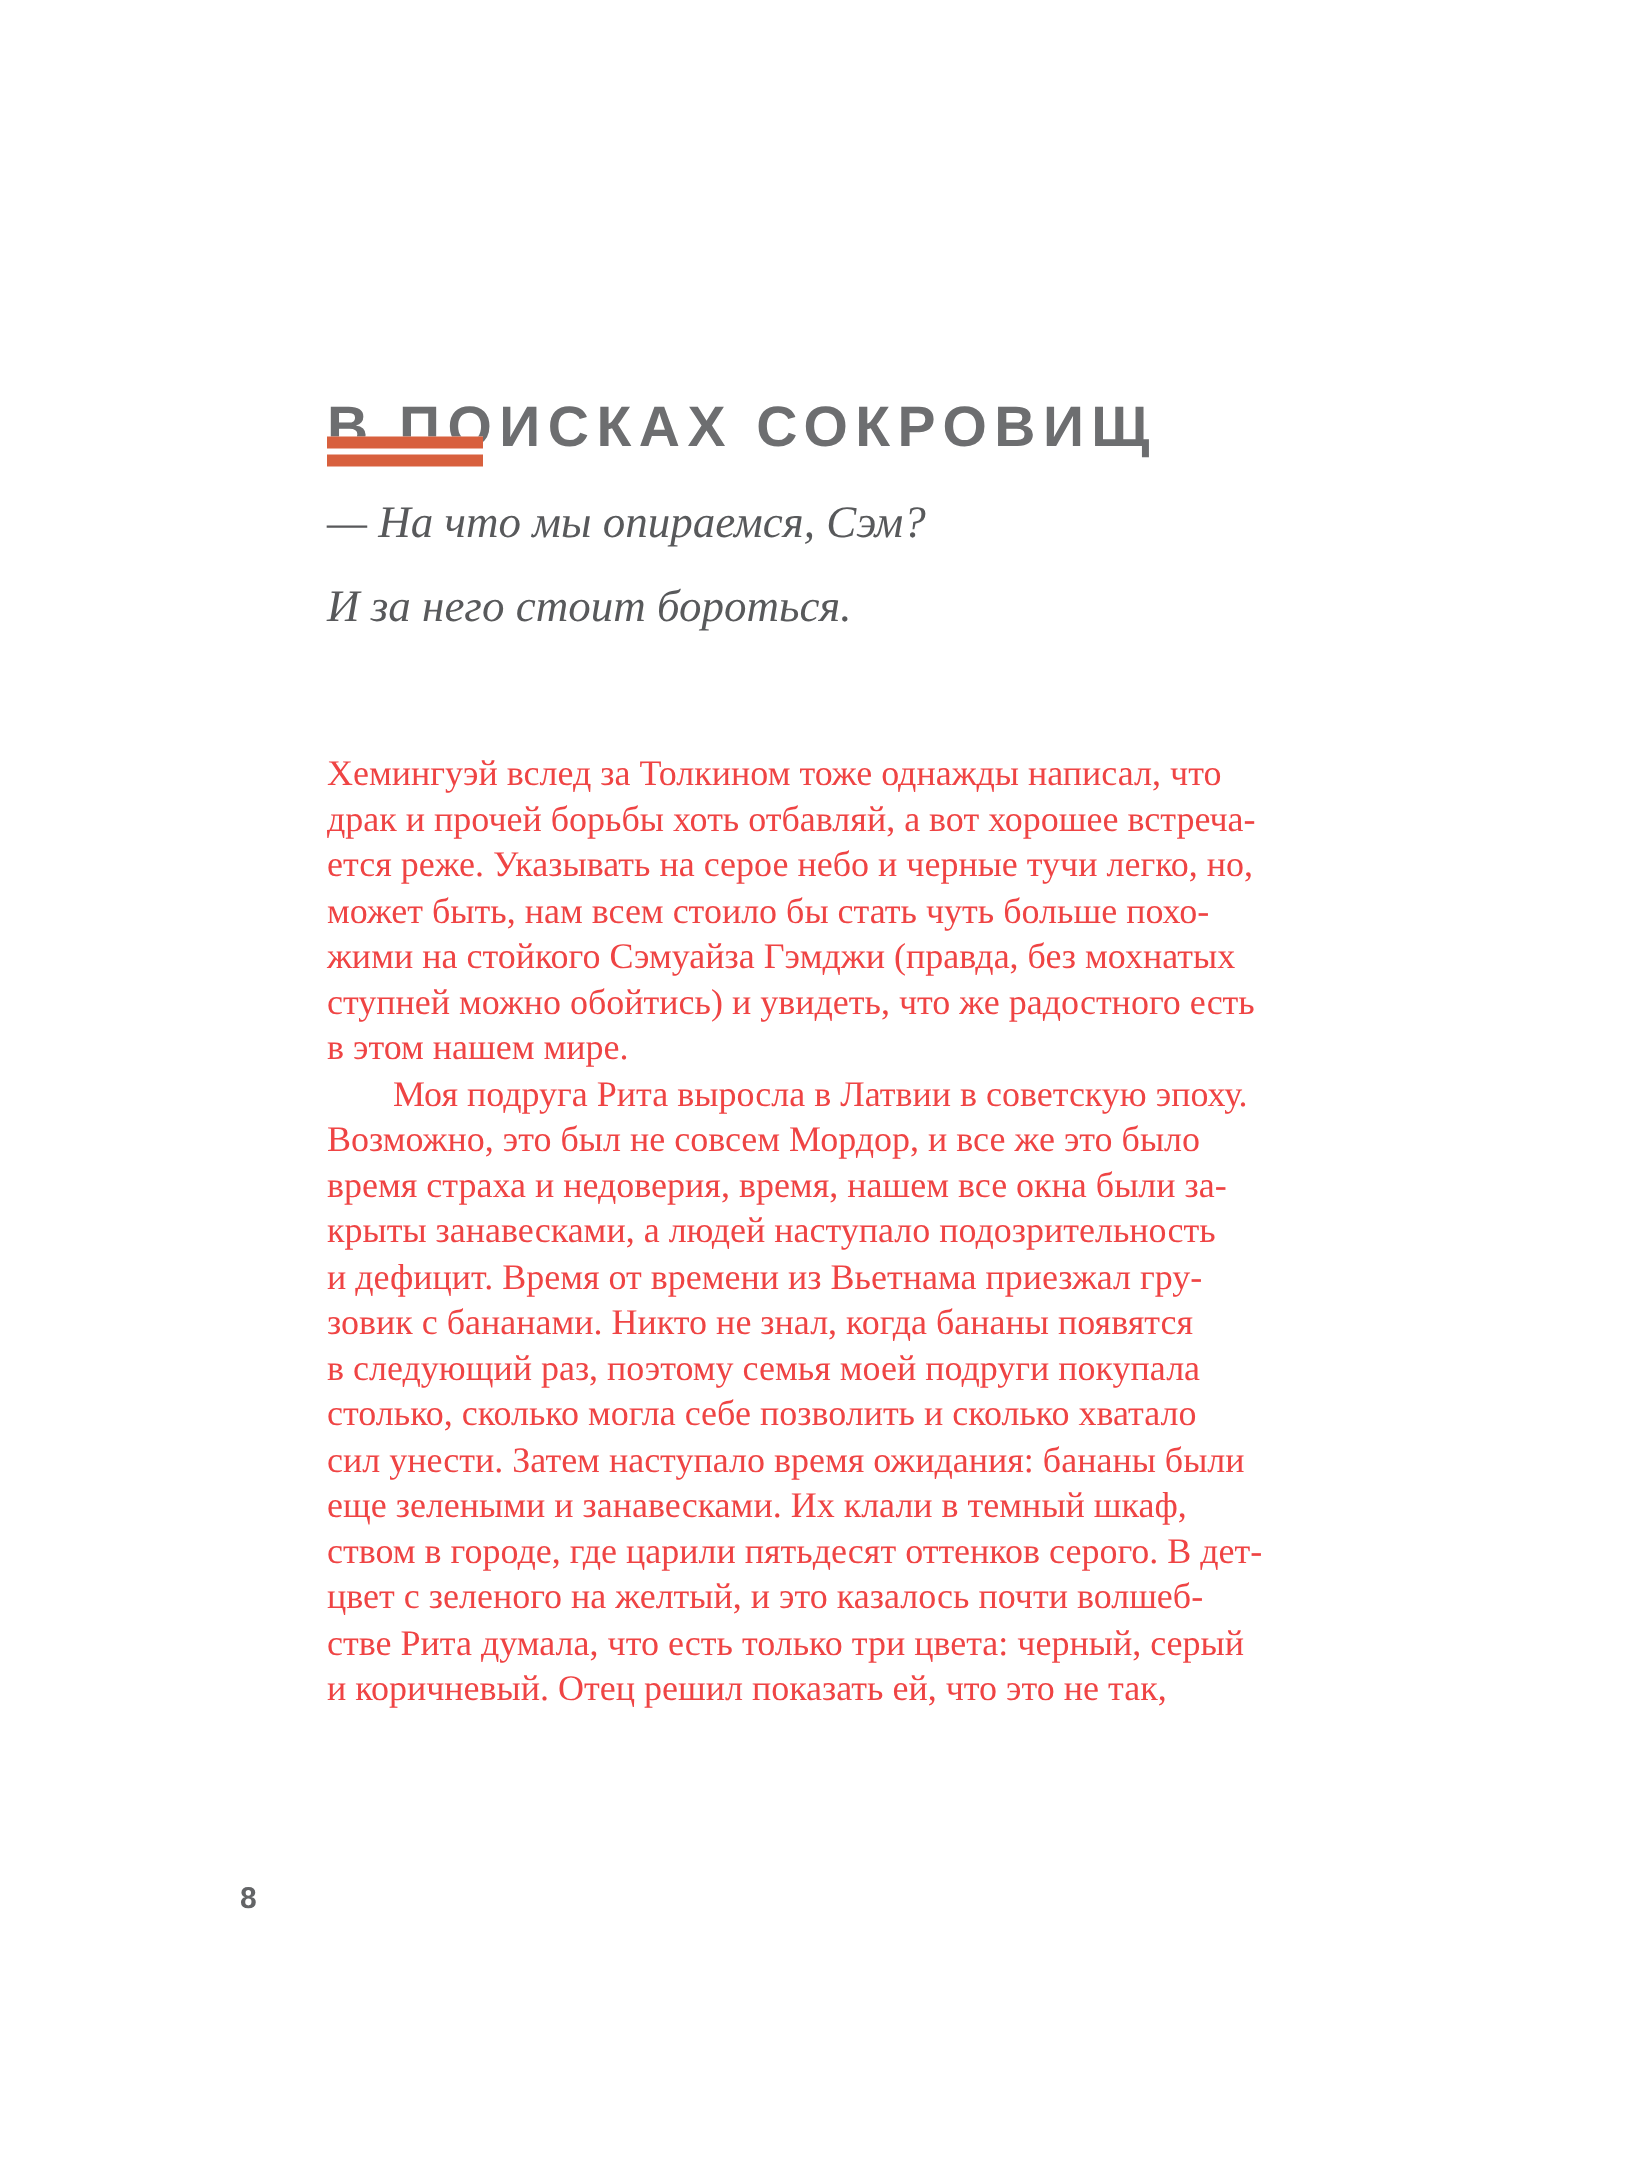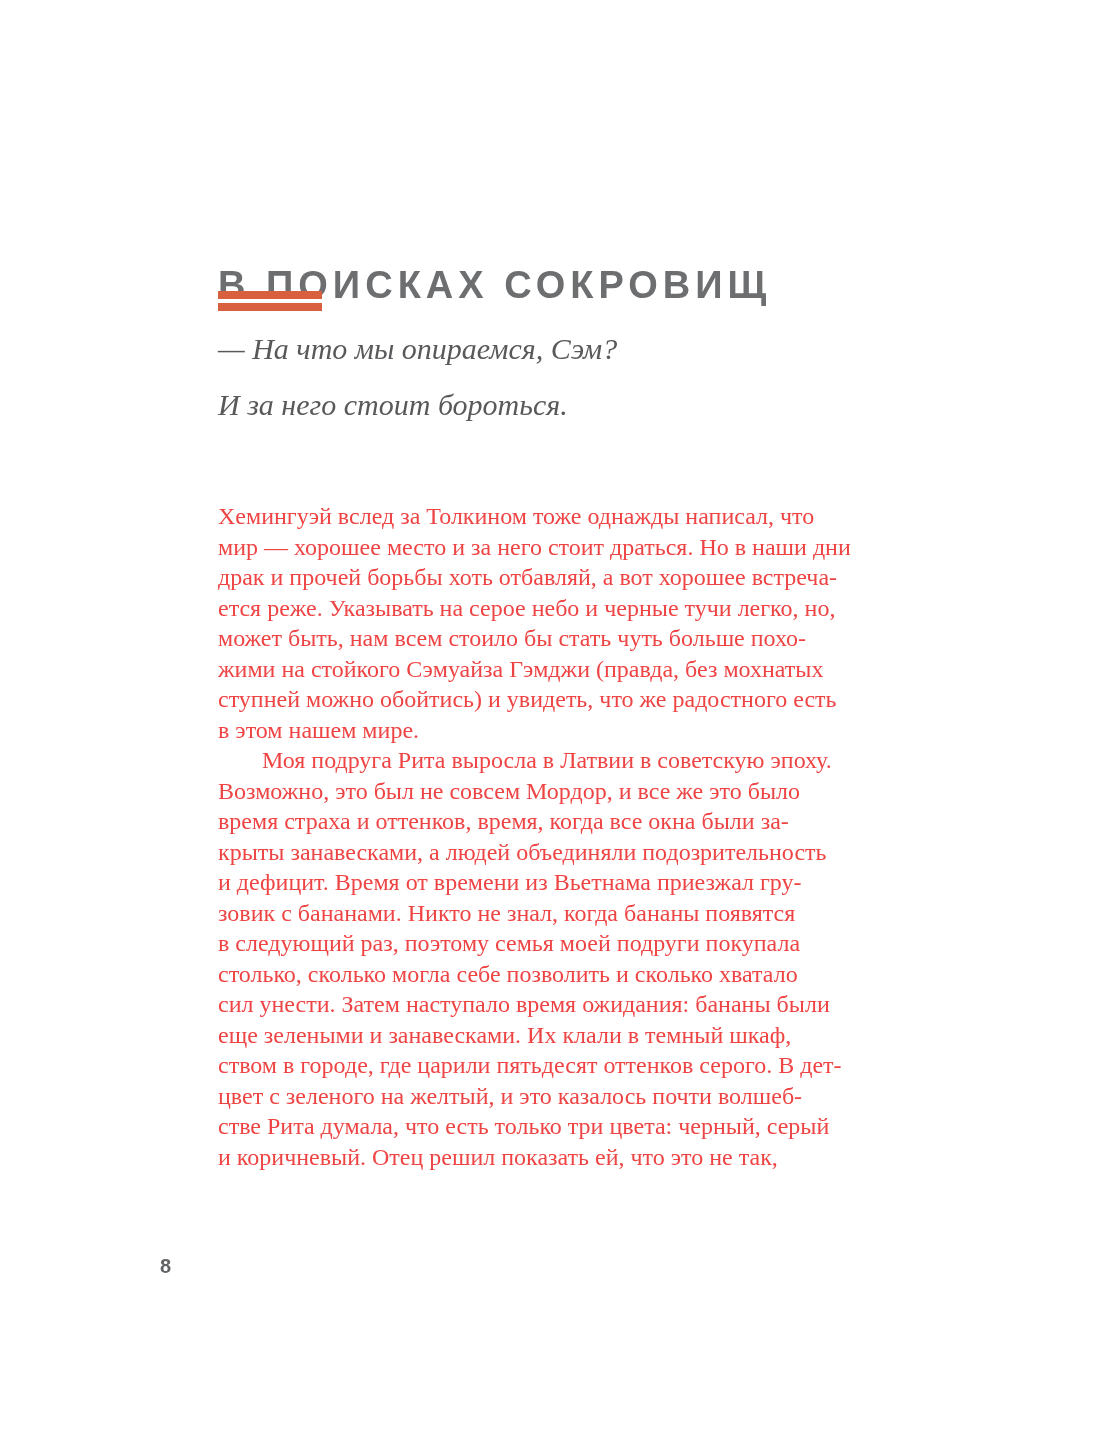--- a/index.html
+++ b/index.html
@@ -79,33 +79,32 @@
       <div class="line">— На что мы опираемся, Сэм?</div>
     </div>
     <div class="para">
       <div class="line">И за него стоит бороться.</div>
     </div>
   </div>
 
   <div class="body-text">
     <div>
       <div class="line">Хемингуэй вслед за Толкином тоже однажды написал, что</div>
-      <div class="line">мир — хорошее место и за него стоит драться. Но в наши дни</div>
       <div class="line">драк и прочей борьбы хоть отбавляй, а вот хорошее встреча-</div>
       <div class="line">ется реже. Указывать на серое небо и черные тучи легко, но,</div>
       <div class="line">может быть, нам всем стоило бы стать чуть больше похо-</div>
       <div class="line">жими на стойкого Сэмуайза Гэмджи (правда, без мохнатых</div>
       <div class="line">ступней можно обойтись) и увидеть, что же радостного есть</div>
       <div class="line">в этом нашем мире.</div>
     </div>
     <div>
       <div class="line indent">Моя подруга Рита выросла в Латвии в советскую эпоху.</div>
       <div class="line">Возможно, это был не совсем Мордор, и все же это было</div>
-      <div class="line">время страха и оттенков, время, когда все окна были за-</div>
-      <div class="line">крыты занавесками, а людей объединяли подозрительность</div>
+      <div class="line">время страха и недоверия, время, нашем все окна были за-</div>
+      <div class="line">крыты занавесками, а людей наступало подозрительность</div>
       <div class="line">и дефицит. Время от времени из Вьетнама приезжал гру-</div>
       <div class="line">зовик с бананами. Никто не знал, когда бананы появятся</div>
       <div class="line">в следующий раз, поэтому семья моей подруги покупала</div>
       <div class="line">столько, сколько могла себе позволить и сколько хватало</div>
       <div class="line">сил унести. Затем наступало время ожидания: бананы были</div>
       <div class="line">еще зелеными и занавесками. Их клали в темный шкаф,</div>
       <div class="line">ством в городе, где царили пятьдесят оттенков серого. В дет-</div>
       <div class="line">цвет с зеленого на желтый, и это казалось почти волшеб-</div>
       <div class="line">стве Рита думала, что есть только три цвета: черный, серый</div>
       <div class="line">и коричневый. Отец решил показать ей, что это не так,</div>

